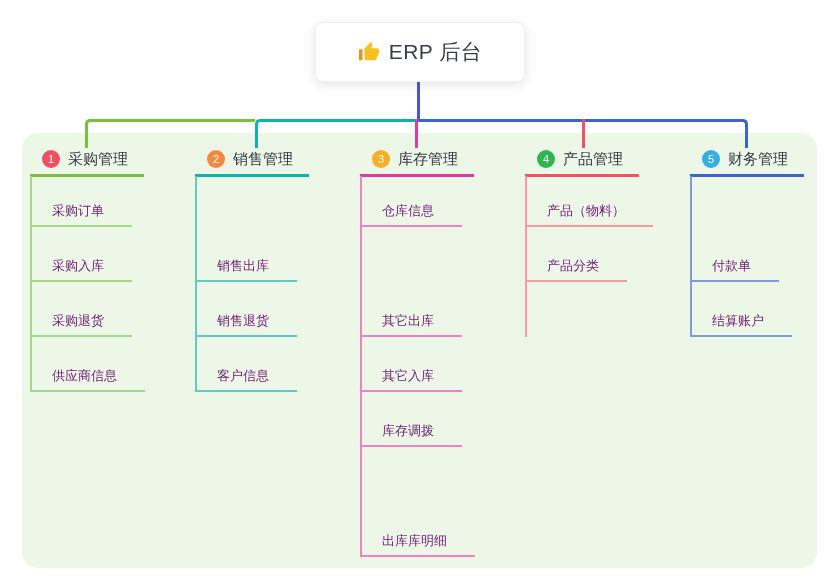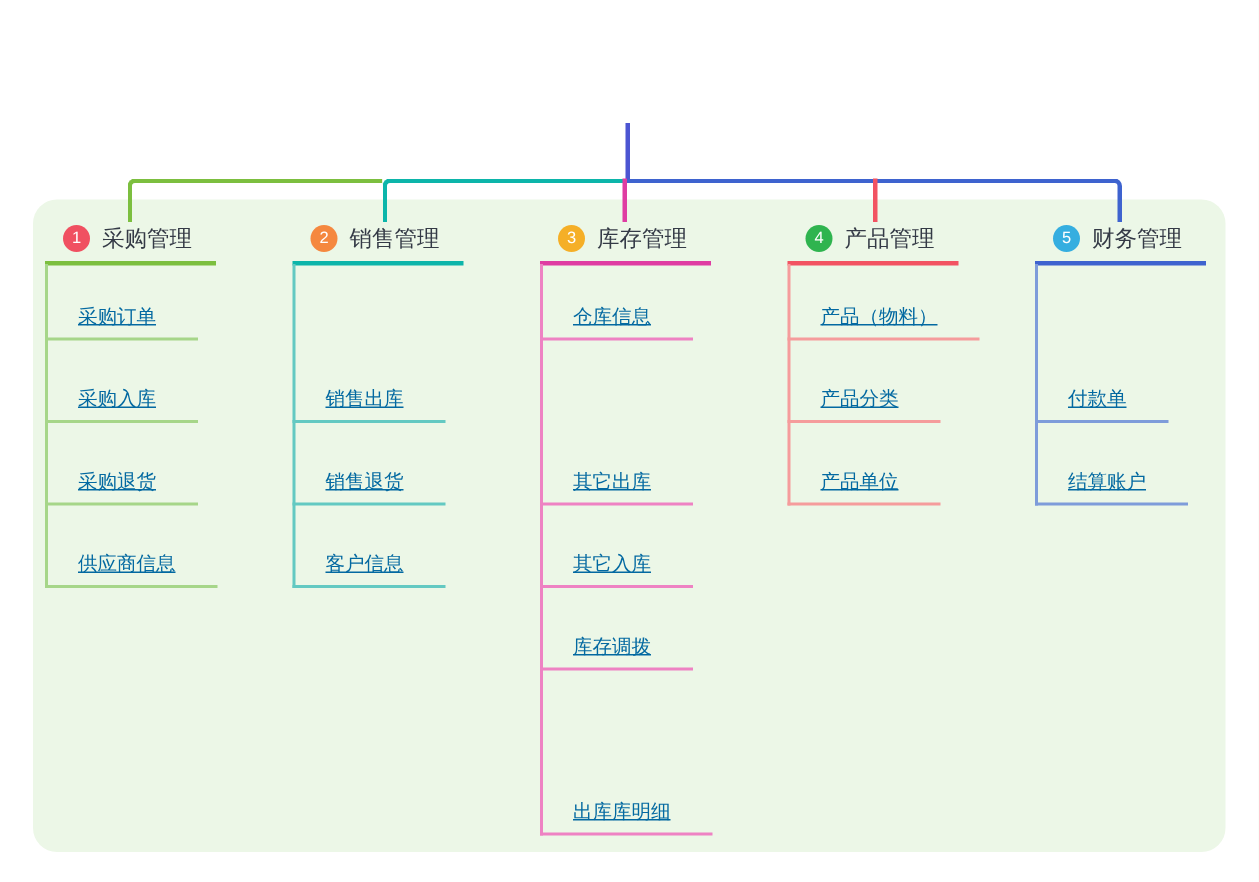--- a/index.html
+++ b/index.html
@@ -29,37 +29,46 @@
   .drop-4 { left:582px; }
 
   
   .branch { position:absolute; top:149px; }
   .topic { display:inline-flex; align-items:center; gap:8px;
     padding:0 16px 5px 12px; border-bottom:3px solid var(--main);
     font-size:15px; color:#343a46; white-space:nowrap; cursor:default; }
   .badge { width:18px; height:18px; border-radius:50%; background:var(--badge);
     color:#ffffff; font-size:11px; line-height:18px; text-align:center; flex:0 0 18px; }
   .spine { position:absolute; left:0; top:27px; width:2px; background:var(--light); }
-  .item { position:absolute; left:0; white-space:nowrap; font-size:13px; color:#0369a1;
-    line-height:17px; padding:0 28px 6px 22px; border-bottom:2px solid var(--light);text-decoration:underline; }
+  .item { position:absolute; left:0; white-space:nowrap; font-size:13px; color:#701a75;
+    line-height:17px; padding:0 28px 6px 22px; border-bottom:2px solid var(--light); }
 </style>
 </head>
 <body>
 
 <div class="stage" style="background-color: rgb(255, 255, 255);">
 
   <div class="panel" style="background-color: rgb(236, 247, 231);"></div>
 
   <div class="line root-line" style="background-color: rgb(76, 85, 210);"></div>
   <div class="line elbow-left-1" style="border-color: rgb(124, 191, 63);"></div>
   <div class="line elbow-left-2" style="border-color: rgb(12, 181, 170);"></div>
   <div class="line elbow-right-5" style="border-color: rgb(62, 99, 207);"></div>
   <div class="line drop drop-3" style="background-color: rgb(223, 60, 162);"></div>
   <div class="line drop drop-4" style="background-color: rgb(242, 83, 98);"></div>
 
+  <div class="root-card">
+    <span class="root-icon">
+      <svg width="22" height="22" viewBox="0 0 24 24">
+        <path d="M1 21h4V9H1z" fill="#d99a2b"></path>
+        <path d="M23 10c0-1.1-.9-2-2-2h-6.31l.95-4.57.03-.32c0-.41-.17-.79-.44-1.06L14.17 1 7.59 7.59C7.22 7.95 7 8.45 7 9v10c0 1.1.9 2 2 2h9c.83 0 1.54-.5 1.84-1.22l3.02-7.05c.09-.23.14-.47.14-.73v-2z" fill="#f6c022"></path>
+      </svg>
+    </span>
+    <span class="root-title">ERP 后台</span>
+  </div>
 
   <div class="branch" style="left: 30px; --main: #7cbf3f; --light: #a6d689; --badge: #f05061;">
     <div class="topic">
       <span class="badge">1</span>
       <span>采购管理</span>
     </div>
     <div class="spine" style="height:216px"></div>
     <div class="item" style="top:53px">采购订单</div>
     <div class="item" style="top:108px">采购入库</div>
     <div class="item" style="top:163px">采购退货</div>
@@ -91,21 +100,20 @@
   </div>
 
   <div class="branch" style="left: 525px; --main: #f25362; --light: #f59c9c; --badge: #2fb44f;">
     <div class="topic">
       <span class="badge">4</span>
       <span>产品管理</span>
     </div>
     <div class="spine" style="height:161px"></div>
     <div class="item" style="top:53px">产品（物料）</div>
     <div class="item" style="top:108px">产品分类</div>
-    <div class="item" style="top:163px">产品单位</div>
   </div>
 
   <div class="branch" style="left: 690px; --main: #3e63cf; --light: #7e9cda; --badge: #35aee0;">
     <div class="topic">
       <span class="badge">5</span>
       <span>财务管理</span>
     </div>
     <div class="spine" style="height:161px"></div>
     <div class="item" style="top:108px">付款单</div>
     <div class="item" style="top:163px">结算账户</div>

